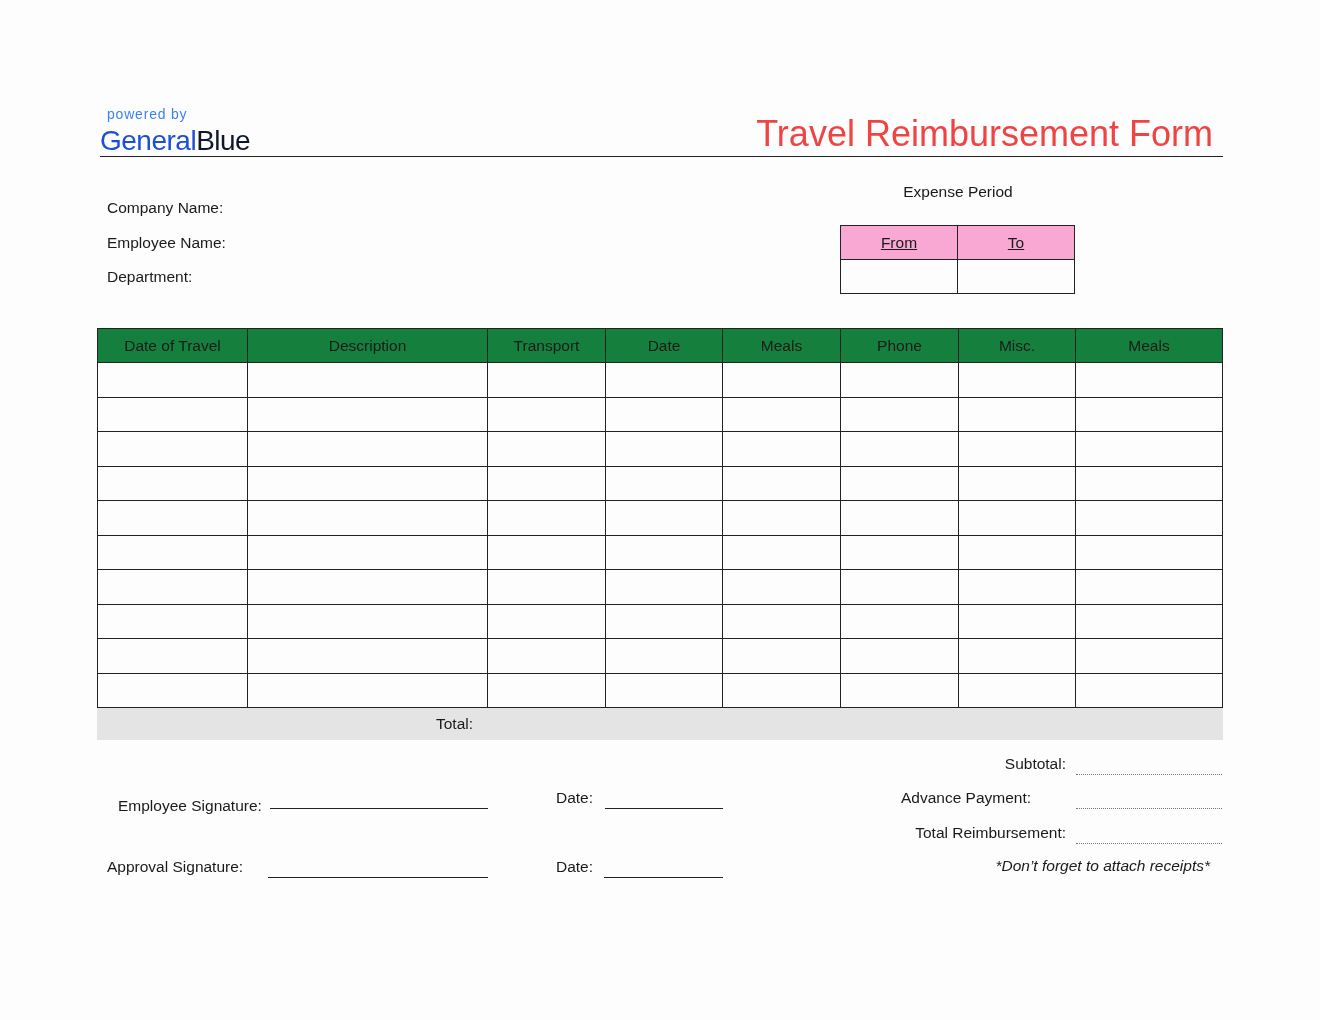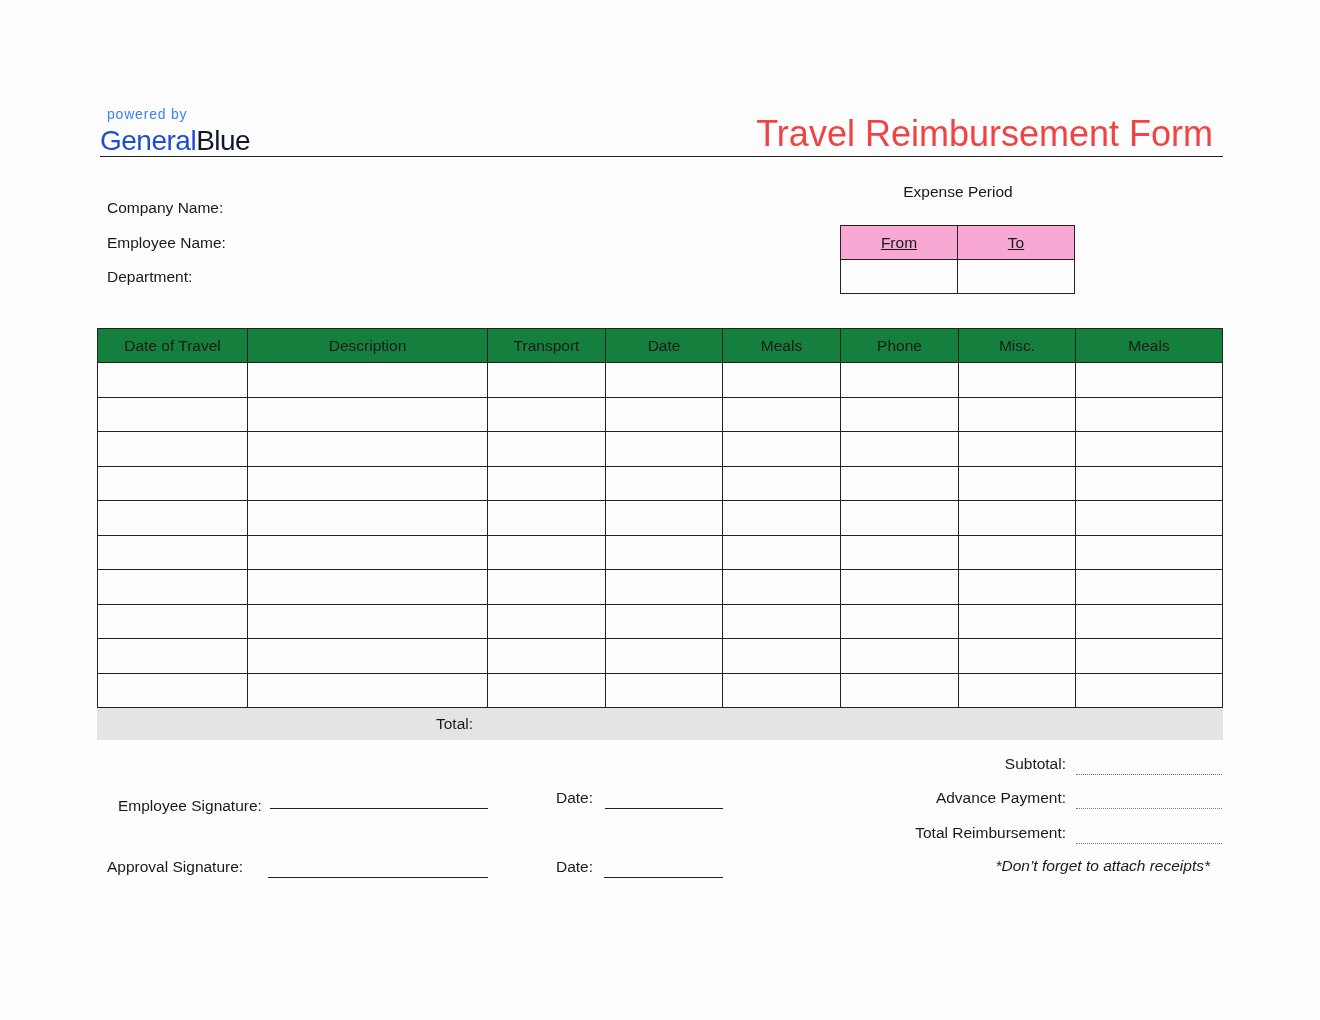--- a/index.html
+++ b/index.html
@@ -198,17 +198,17 @@
 <div class="abs sig-label" style="left:556px; top:789px;">Date:</div>
 <div class="abs line" style="left:605px; top:808px; width:118px;"></div>
 
 <div class="abs sig-label" style="left:107px; top:858px;">Approval Signature:</div>
 <div class="abs line" style="left:268px; top:877px; width:220px;"></div>
 <div class="abs sig-label" style="left:556px; top:858px;">Date:</div>
 <div class="abs line" style="left:604px; top:877px; width:119px;"></div>
 
 <div class="abs right-label" style="left:866px; top:755px;">Subtotal:</div>
 <div class="abs dotline" style="left:1076px; top:774px; width:146px;"></div>
-<div class="abs right-label" style="left:866px; top:789px;">Advance Payment:</div>
+<div class="abs right-label" style="left:866px; top:789px;text-align:center;">Advance Payment:</div>
 <div class="abs dotline" style="left:1076px; top:808px; width:146px;"></div>
 <div class="abs right-label" style="left:866px; top:824px;">Total Reimbursement:</div>
 <div class="abs dotline" style="left:1076px; top:843px; width:146px;"></div>
 <div class="abs note">*Don’t forget to attach receipts*</div>
 
 </body></html>

